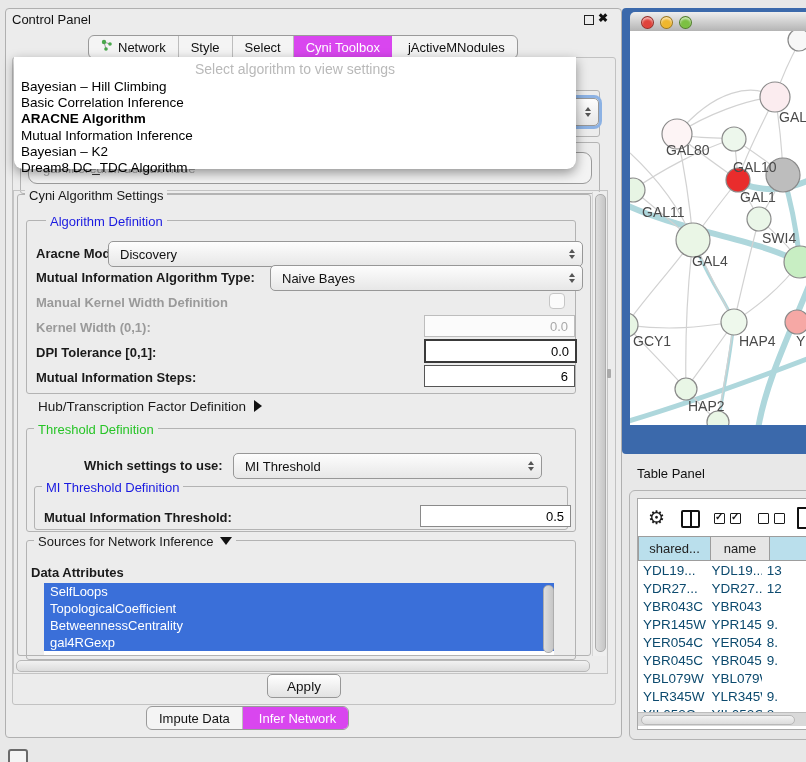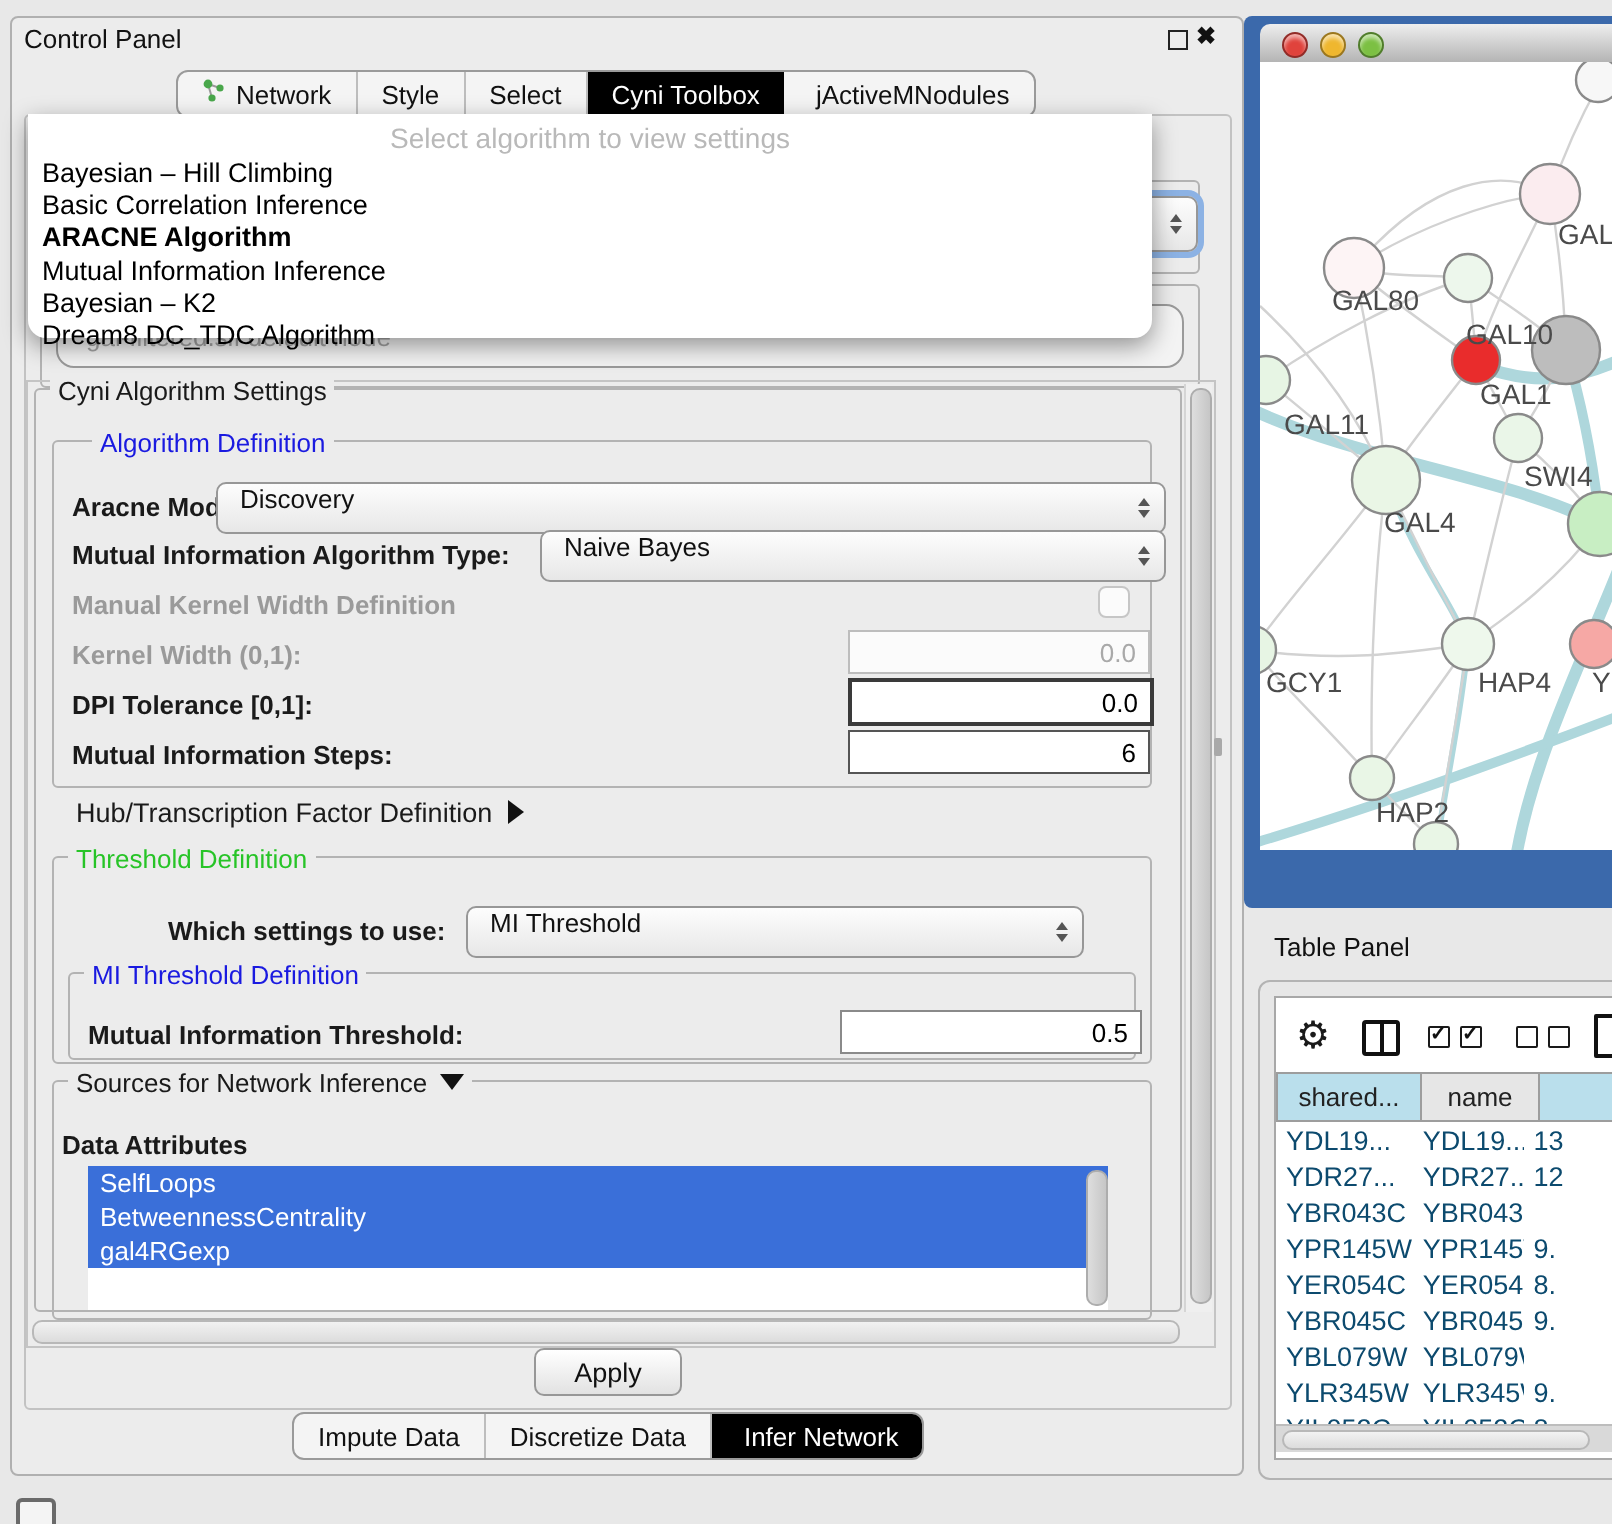--- a/index.html
+++ b/index.html
@@ -9,35 +9,35 @@
   
   .cp-win{left:5px;top:8px;width:615px;height:728px;background:#ececec;border:1px solid #b0b0b0;border-radius:4px;}
   .cp-title{left:12px;top:12px;font-size:13px;color:#111;}
   .float-btn{left:584px;top:15px;width:8px;height:8px;border:1.5px solid #222;background:transparent;}
   .close-btn{left:598px;top:11px;font-size:12px;font-weight:bold;color:#111;}
   .content-panel{left:12px;top:57px;width:602px;height:646px;border:1px solid #c2c2c2;border-radius:3px;background:#ececec;}
   
   .tabbar{left:88px;top:35px;height:22px;display:flex;border:1px solid #9a9a9a;border-radius:6px;overflow:hidden;background:#f4f4f4;}
   .tab{display:flex;align-items:center;justify-content:center;padding:0 12px;border-right:1px solid #bdbdbd;color:#111;white-space:nowrap;}
   .tab:last-child{border-right:none;padding-left:16px;}
-  .tab.sel{background:#000000;color:#fff;border-right:none;justify-content:flex-end;}
+  .tab.sel{background:#d946ef;color:#fff;border-right:none;justify-content:flex-end;}
   .tab .nicon{margin-right:5px;display:inline-block;}
   
   .gbox{border:1px solid #b3b3b3;border-radius:3px;}
   .gtitle{background:#ececec;padding:0 4px;font-size:13px;white-space:nowrap;}
   
   .popup{left:14px;top:57px;width:562px;height:112px;background:#fff;border-radius:0 0 9px 9px;
          box-shadow:0 4px 12px rgba(0,0,0,.40);z-index:30;}
   .popup-header{position:absolute;left:0;top:4px;width:100%;text-align:center;color:#b9b9b9;font-size:14px;}
   .popup-items{position:absolute;left:5px;top:22px;right:5px;}
   .pitem{font-size:13.5px;line-height:16.2px;padding-left:2px;color:#000;white-space:nowrap;}
   .pitem.bold{font-weight:bold;}
   
   .combo{background:linear-gradient(#fdfdfd,#e7e7e7);border:1px solid #979797;border-radius:5px;
-         display:flex;align-items:flex-start;padding-left:11px;font-size:13px;color:#111;}
+         display:flex;align-items:center;padding-left:11px;font-size:13px;color:#111;}
   .spin{position:absolute;right:7px;top:50%;transform:translateY(-50%);display:flex;flex-direction:column;gap:2px;}
   .tri-up{width:0;height:0;border-left:3.5px solid transparent;border-right:3.5px solid transparent;border-bottom:4px solid #555;}
   .tri-dn{width:0;height:0;border-left:3.5px solid transparent;border-right:3.5px solid transparent;border-top:4px solid #555;}
   .fld{background:#fff;border:1px solid #8a8a8a;font-size:13px;display:flex;align-items:center;justify-content:flex-end;padding-right:6px;color:#000;}
   .fld.disabled{color:#a9a9a9;border-color:#bdbdbd;background:#fbfbfb;}
   .lbl{font-weight:bold;font-size:13px;white-space:nowrap;}
   .lbl.dis{color:#9a9a9a;}
   .chk{width:14px;height:14px;border:1.5px solid #c6c6c6;border-radius:4px;background:#fbfbfb;}
   
   .vtrack{background:#efefef;border-left:1px solid #d5d5d5;}
@@ -194,33 +194,31 @@
 <div class="abs lbl" style="left:44px;top:510px;">Mutual Information Threshold:</div>
 <div class="abs fld" style="left:420px;top:505px;width:143px;height:20px;">0.5</div>
 
 <div class="abs gbox" style="left:26px;top:540px;width:548px;height:118px;"></div>
 <div class="abs gtitle" style="left:34px;top:534px;">
   <span>Sources for Network Inference</span><span class="arrow-down"></span>
 </div>
 <div class="abs lbl" style="left:31px;top:565px;">Data Attributes</div>
 <div class="abs attr-list" style="left:44px;top:583px;width:510px;height:72px;">
     <div class="attr-item" style="background: rgb(58, 111, 217);">SelfLoops</div>
+    <div class="attr-item" style="background: rgb(58, 111, 217);">TopologicalCoefficient</div>
     <div class="attr-item" style="background: rgb(58, 111, 217);">BetweennessCentrality</div>
     <div class="attr-item" style="background: rgb(58, 111, 217);">gal4RGexp</div>
   </div>
 <div class="abs vthumb" style="left:543px;top:585px;width:9px;height:66px;"></div>
 
 <div class="abs apply" style="left:267px;top:674px;width:72px;height:22px;">Apply</div>
 
 <div class="abs tabbar" style="left:146px;top:706px;">
   <span class="tab">
       <span>Impute Data</span>
-    </span>
-  <span class="tab">
-      <span>Discretize Data</span>
     </span>
   <span class="tab sel">
       <span>Infer Network</span>
     </span>
 </div>
 
 <div class="abs splitter-dot"></div>
 <div class="abs corner-icon"></div>
 
 <div class="abs net-blue"></div>

